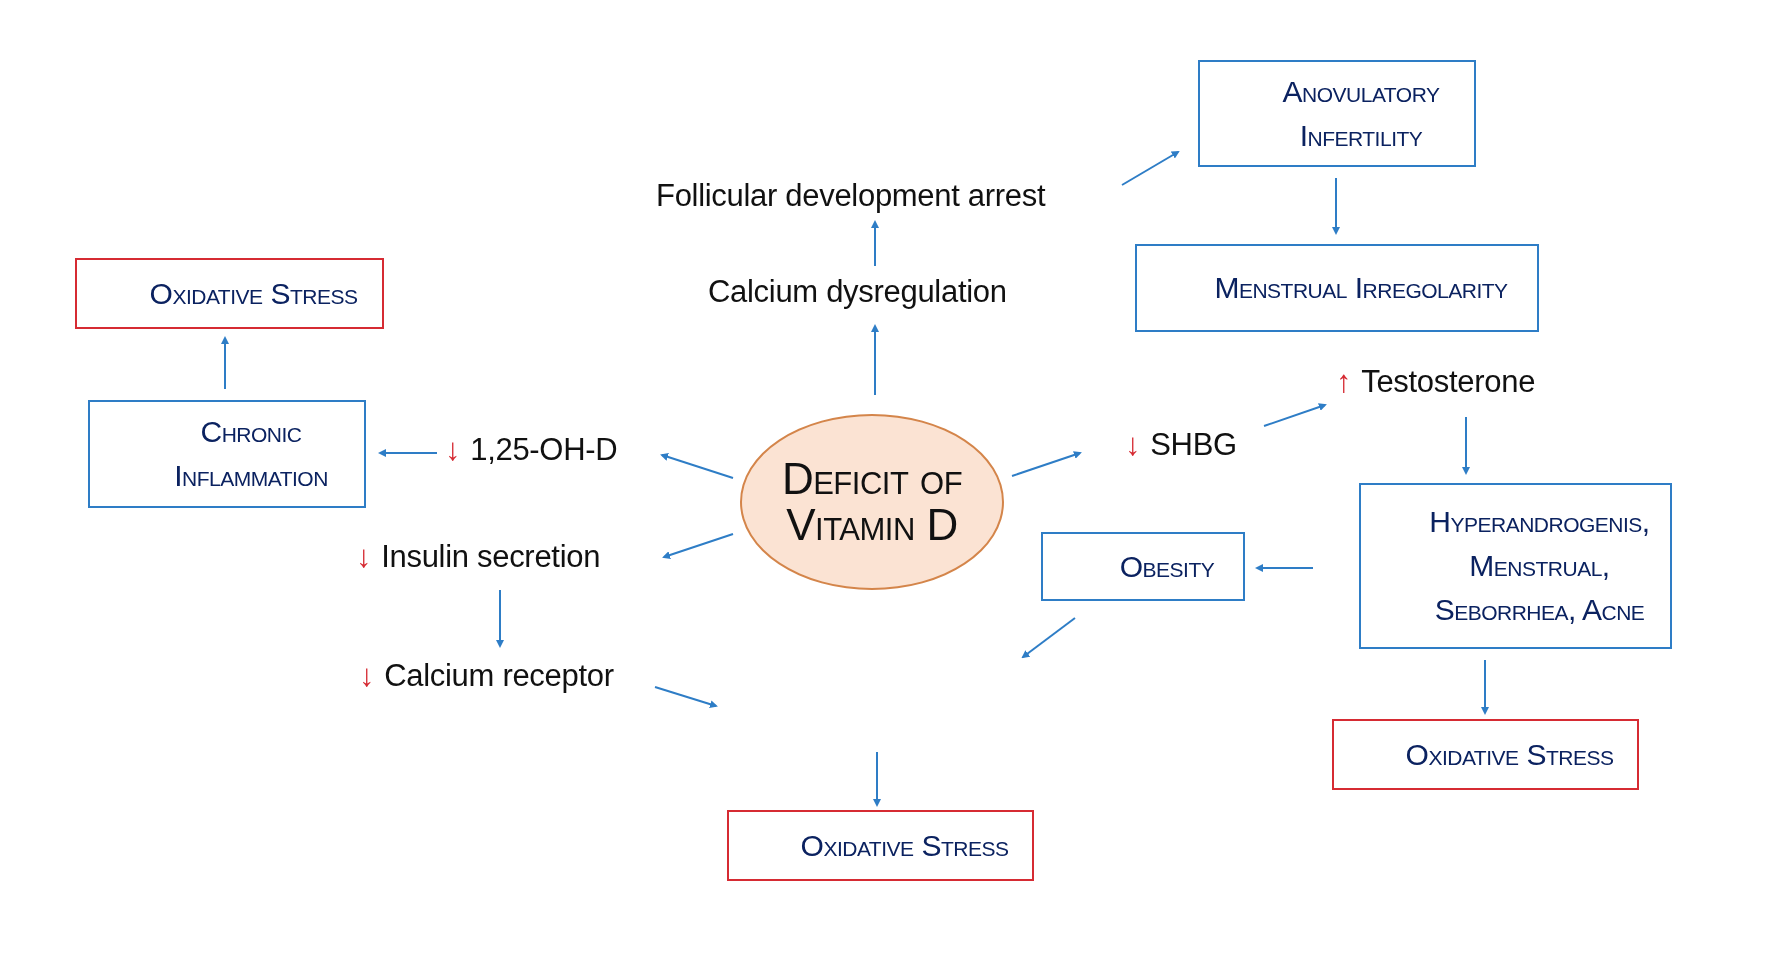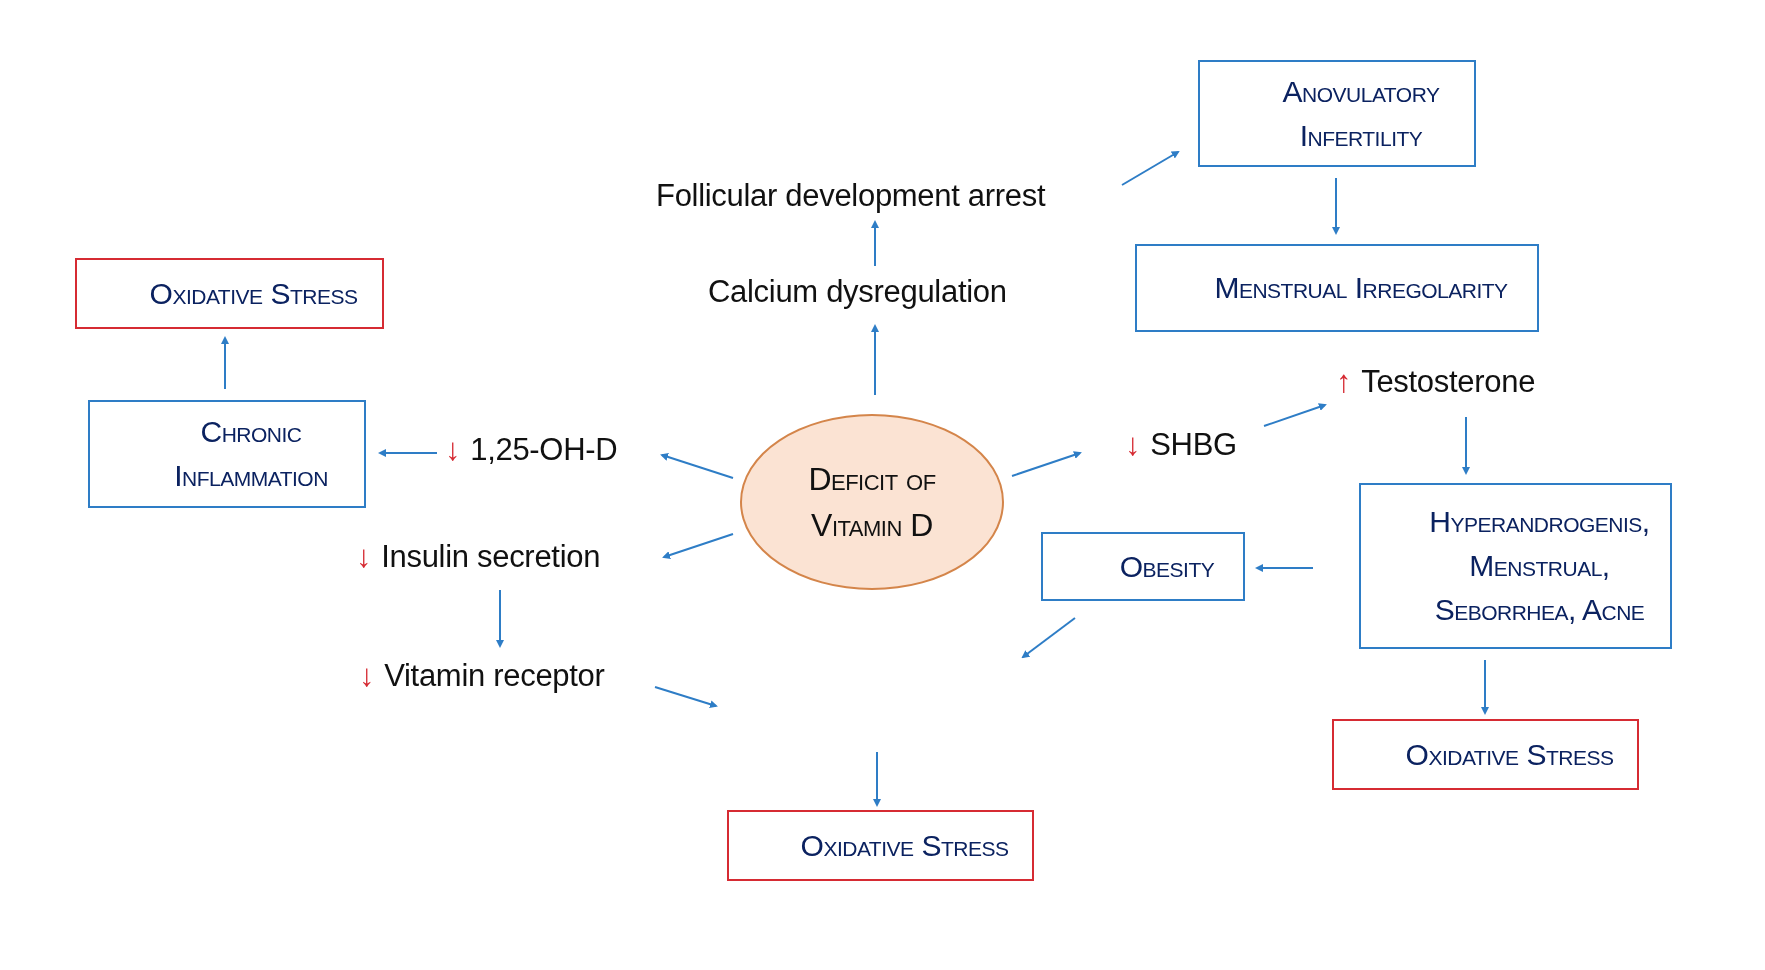--- a/index.html
+++ b/index.html
@@ -13,21 +13,21 @@
          letter-spacing:-0.5px;padding-left:48px; }
   .box.red { border-color:#D62B33; }
   .box span { display:block; }
   .label { position:absolute; font-size:31px; color:#111; white-space:nowrap;
            line-height:40px; letter-spacing:-0.3px; }
   .label .red-arrow { color:#D62B33; margin-right:10px; font-weight:normal; }
   .ellipse { position:absolute; left:740px; top:414px; width:264px; height:176px;
              box-sizing:border-box; border:2px solid #D4854A; border-radius:50%;
              background:#FBE3D3; display:flex; flex-direction:column;
              align-items:center; justify-content:center; color:#111;
-             font-variant:small-caps; font-size:32px; line-height:46px; letter-spacing:-0.5px; }
+             font-variant:small-caps; font-size:44px; line-height:46px; letter-spacing:-0.5px; }
   svg.arrows { position:absolute; left:0; top:0; pointer-events:none; }
 </style>
 </head>
 <body>
 
 <div id="canvas">
 
   <div class="ellipse">
     <span>Deficit of</span>
     <span>Vitamin D</span>
@@ -39,21 +39,21 @@
   <div class="label" style="left:708px; top:272px;">
     <span>Calcium dysregulation</span>
   </div>
   <div class="label" style="left:445px; top:430px;">
     <span class="red-arrow">↓</span><span>1,25-OH-D</span>
   </div>
   <div class="label" style="left:356px; top:537px;">
     <span class="red-arrow">↓</span><span>Insulin secretion</span>
   </div>
   <div class="label" style="left:359px; top:656px;">
-    <span class="red-arrow">↓</span><span>Vitamin receptor</span>
+    <span class="red-arrow">↓</span><span>Calcium receptor</span>
   </div>
   <div class="label" style="left:1107px; top:425px;margin-left:18px;">
     <span class="red-arrow">↓</span><span>SHBG</span>
   </div>
   <div class="label" style="left:1336px; top:362px;">
     <span class="red-arrow">↑</span><span>Testosterone</span>
   </div>
 
   <div class="box" style="left:1198px; top:60px; width:278px; height:107px;">
     <span>Anovulatory</span>

